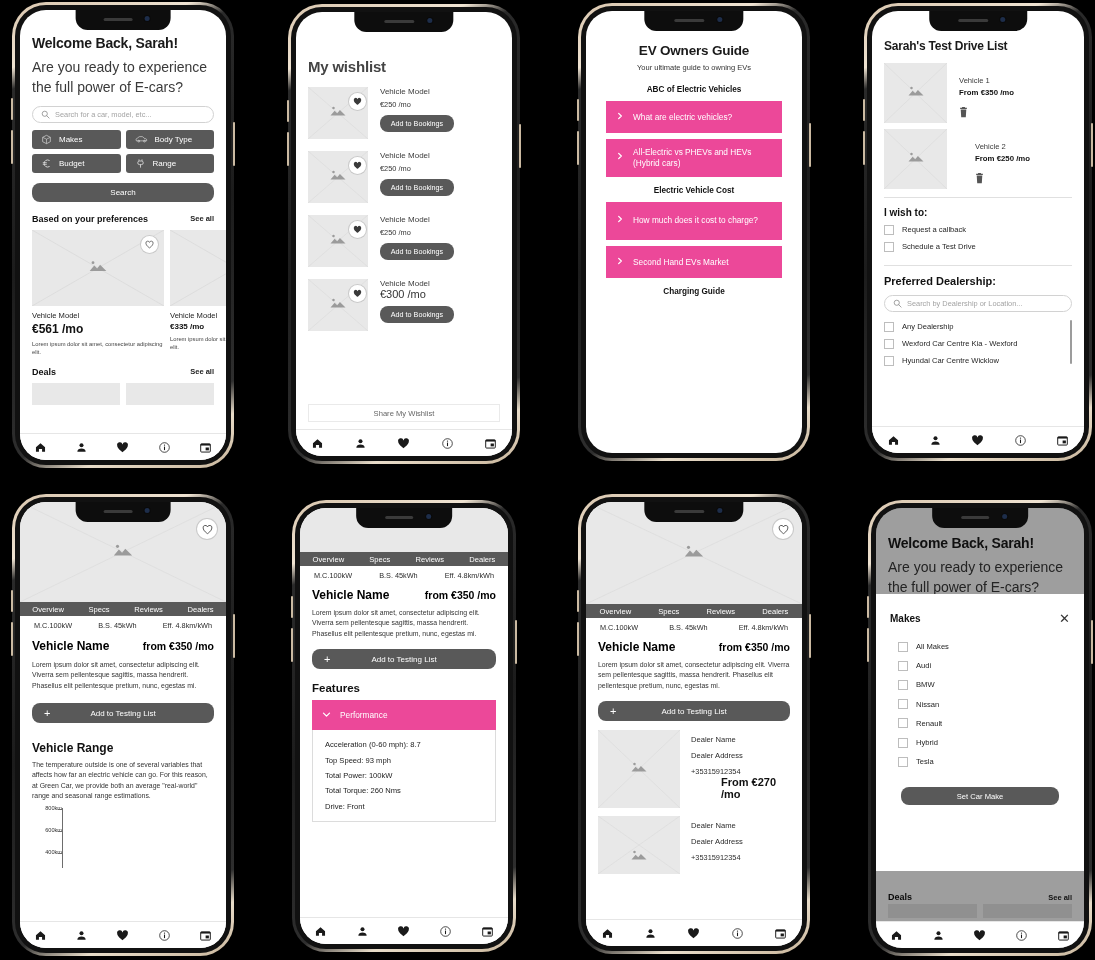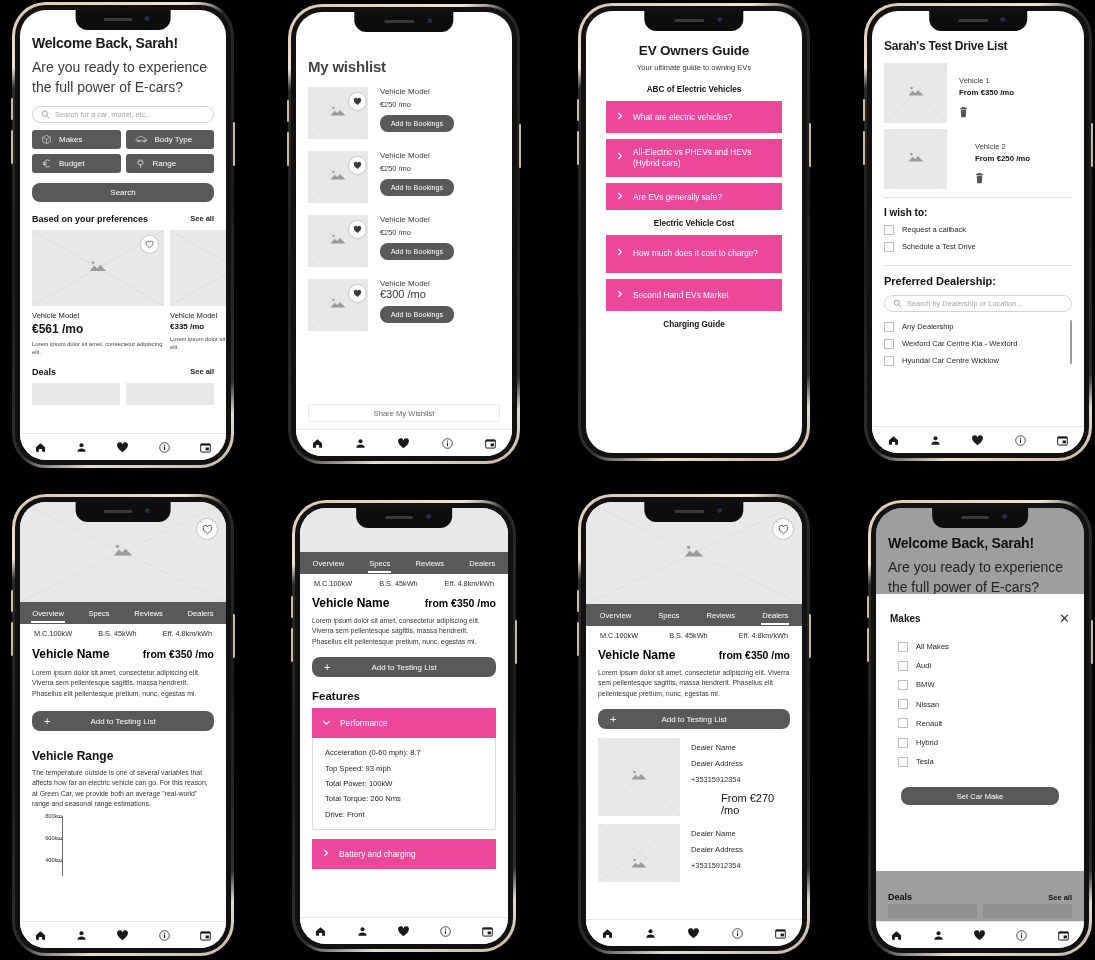--- a/index.html
+++ b/index.html
@@ -82,21 +82,21 @@
   }
 
   .tabbar{
     position:absolute; left:0; right:0; bottom:0; height:27px;
     background:#fff; border-top:1px solid #e6e6e6;
     display:flex; align-items:center; justify-content:space-around; z-index:30;
   }
   .tabbar svg{ display:block; }
 
   .tabs-dark{
-    background:#595959; height:22px; display:flex; align-items:center;
+    background:#595959; height:14px; display:flex; align-items:center;
     justify-content:space-around; color:#fff; font-size:7.6px;
   }
   .tabs-dark .t{ position:relative; padding:3px 1px; }
   .tabs-dark .t.active::after{
     content:''; position:absolute; left:0; right:0; bottom:-2px; height:1.5px; background:#fff;
   }
   .spec-row{
     display:flex; justify-content:space-between; font-size:7.3px; color:#2b2b2b;
     padding: 5px 2px;
   }
@@ -469,26 +469,20 @@
             <span><svg width="8" height="8" viewBox="0 0 12 12">
                   <path d="M4 2l4 4-4 4" fill="none" stroke="#fff" stroke-width="1.9" stroke-linecap="round" stroke-linejoin="round"></path>
                 </svg></span>
             <span>What are electric vehicles?</span>
           </div>
           <div class="acc" style="height:38px;margin-bottom:6px;line-height:1.35;">
             <span><svg width="8" height="8" viewBox="0 0 12 12">
                   <path d="M4 2l4 4-4 4" fill="none" stroke="#fff" stroke-width="1.9" stroke-linecap="round" stroke-linejoin="round"></path>
                 </svg></span>
             <span>All-Electric vs PHEVs and HEVs (Hybrid cars)</span>
-          </div>
-          <div class="acc" style="height:27px;margin-bottom:4px;">
-            <span><svg width="8" height="8" viewBox="0 0 12 12">
-                  <path d="M4 2l4 4-4 4" fill="none" stroke="#fff" stroke-width="1.9" stroke-linecap="round" stroke-linejoin="round"></path>
-                </svg></span>
-            <span>Are EVs generally safe?</span>
           </div>
 
           <div style="text-align:center;font-size:8.2px;font-weight:bold;color:#111;margin:9px 0 7px;">Electric Vehicle Cost</div>
 
           <div class="acc" style="height:38px;margin-bottom:6px;line-height:1.35;">
             <span><svg width="8" height="8" viewBox="0 0 12 12">
                   <path d="M4 2l4 4-4 4" fill="none" stroke="#fff" stroke-width="1.9" stroke-linecap="round" stroke-linejoin="round"></path>
                 </svg></span>
             <span>How much does it cost to charge?</span>
           </div>
@@ -797,26 +791,20 @@
             <span>Performance</span>
           </div>
           <div class="acc-open">
             <div>Acceleration (0-60 mph): 8.7</div>
             <div>Top Speed: 93 mph</div>
             <div>Total Power: 100kW</div>
             <div>Total Torque: 260 Nms</div>
             <div>Drive: Front</div>
           </div>
 
-          <div class="acc" style="height:30px;margin-top:9px;">
-            <span><svg width="8" height="8" viewBox="0 0 12 12">
-                  <path d="M4 2l4 4-4 4" fill="none" stroke="#fff" stroke-width="1.9" stroke-linecap="round" stroke-linejoin="round"></path>
-                </svg></span>
-            <span>Battery and charging</span>
-          </div>
         </div>
 
         <div class="tabbar">
           <span>
               <svg width="13" height="13" viewBox="0 0 20 20">
                 <path d="M3 9.5 10 3.5l7 6v7.2h-4.6v-4.5H7.6v4.5H3z" fill="#1a1a1a"></path>
               </svg>
             </span>
           <span>
               <svg width="13" height="13" viewBox="0 0 20 20">
@@ -908,21 +896,21 @@
                 </svg>
               <span class="pic"><svg width="18" height="14" viewBox="0 0 24 18">
                     <circle cx="6" cy="5" r="1.7" fill="#9b9b9b"></circle>
                     <path d="M2 15l5.5-6.5L11 12l3.5-4.5L22 15z" fill="#9b9b9b"></path>
                   </svg></span>
             </div>
             <div style="padding-top:5px;">
               <div style="font-size:7.6px;color:#2b2b2b;">Dealer Name</div>
               <div style="font-size:7.6px;color:#2b2b2b;margin-top:7px;">Dealer Address</div>
               <div style="font-size:7.4px;color:#2b2b2b;margin-top:7px;">+35315912354</div>
-              <div style="font-size:11px;font-weight:normal;color:#111;margin-top:8px;padding-left:30px;">From €270 /mo</div>
+              <div style="font-size:11px;font-weight:bold;color:#111;margin-top:0;padding-left:30px;">From €270 /mo</div>
             </div>
           </div>
 
           <div style="display:flex;gap:11px;margin-top:8px;">
             <div class="imgbox" style="width:82px;height:58px;flex:0 0 82px;">
               <svg class="cross" viewBox="0 0 82 58" preserveAspectRatio="none">
                   <line x1="0" y1="0" x2="82" y2="58" stroke="#d7d7d7" stroke-width=".5"></line>
                   <line x1="82" y1="0" x2="0" y2="58" stroke="#d7d7d7" stroke-width=".5"></line>
                 </svg>
               <span class="pic" style="top:70%;"><svg width="18" height="14" viewBox="0 0 24 18">

